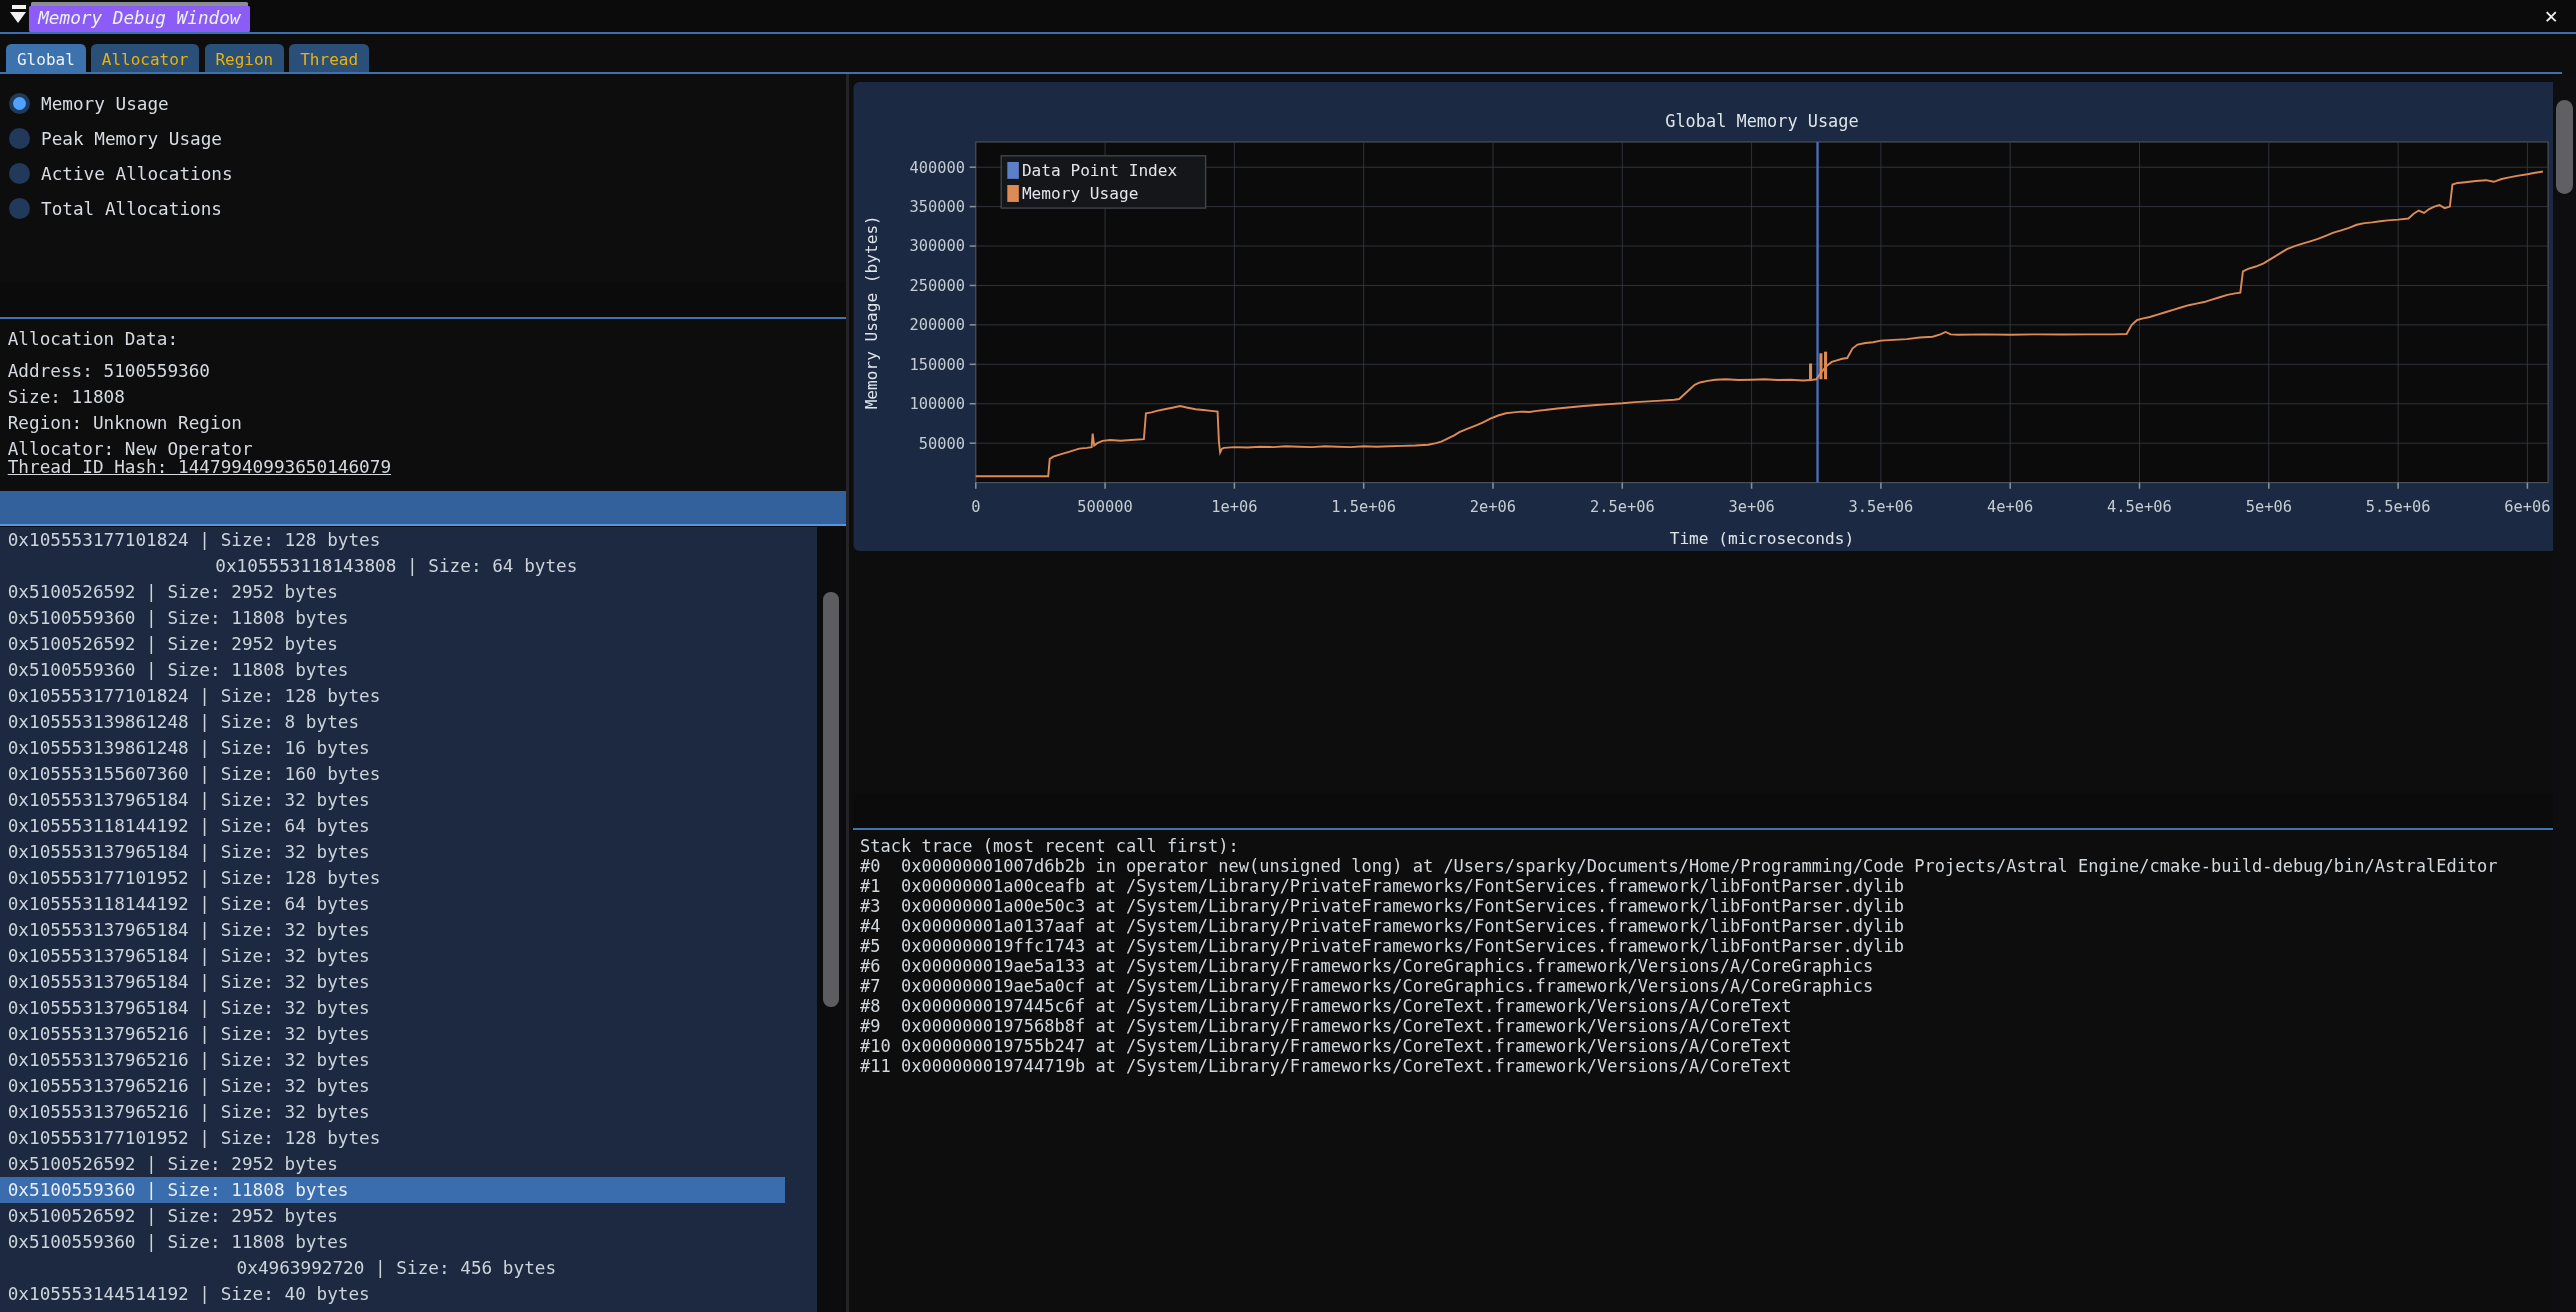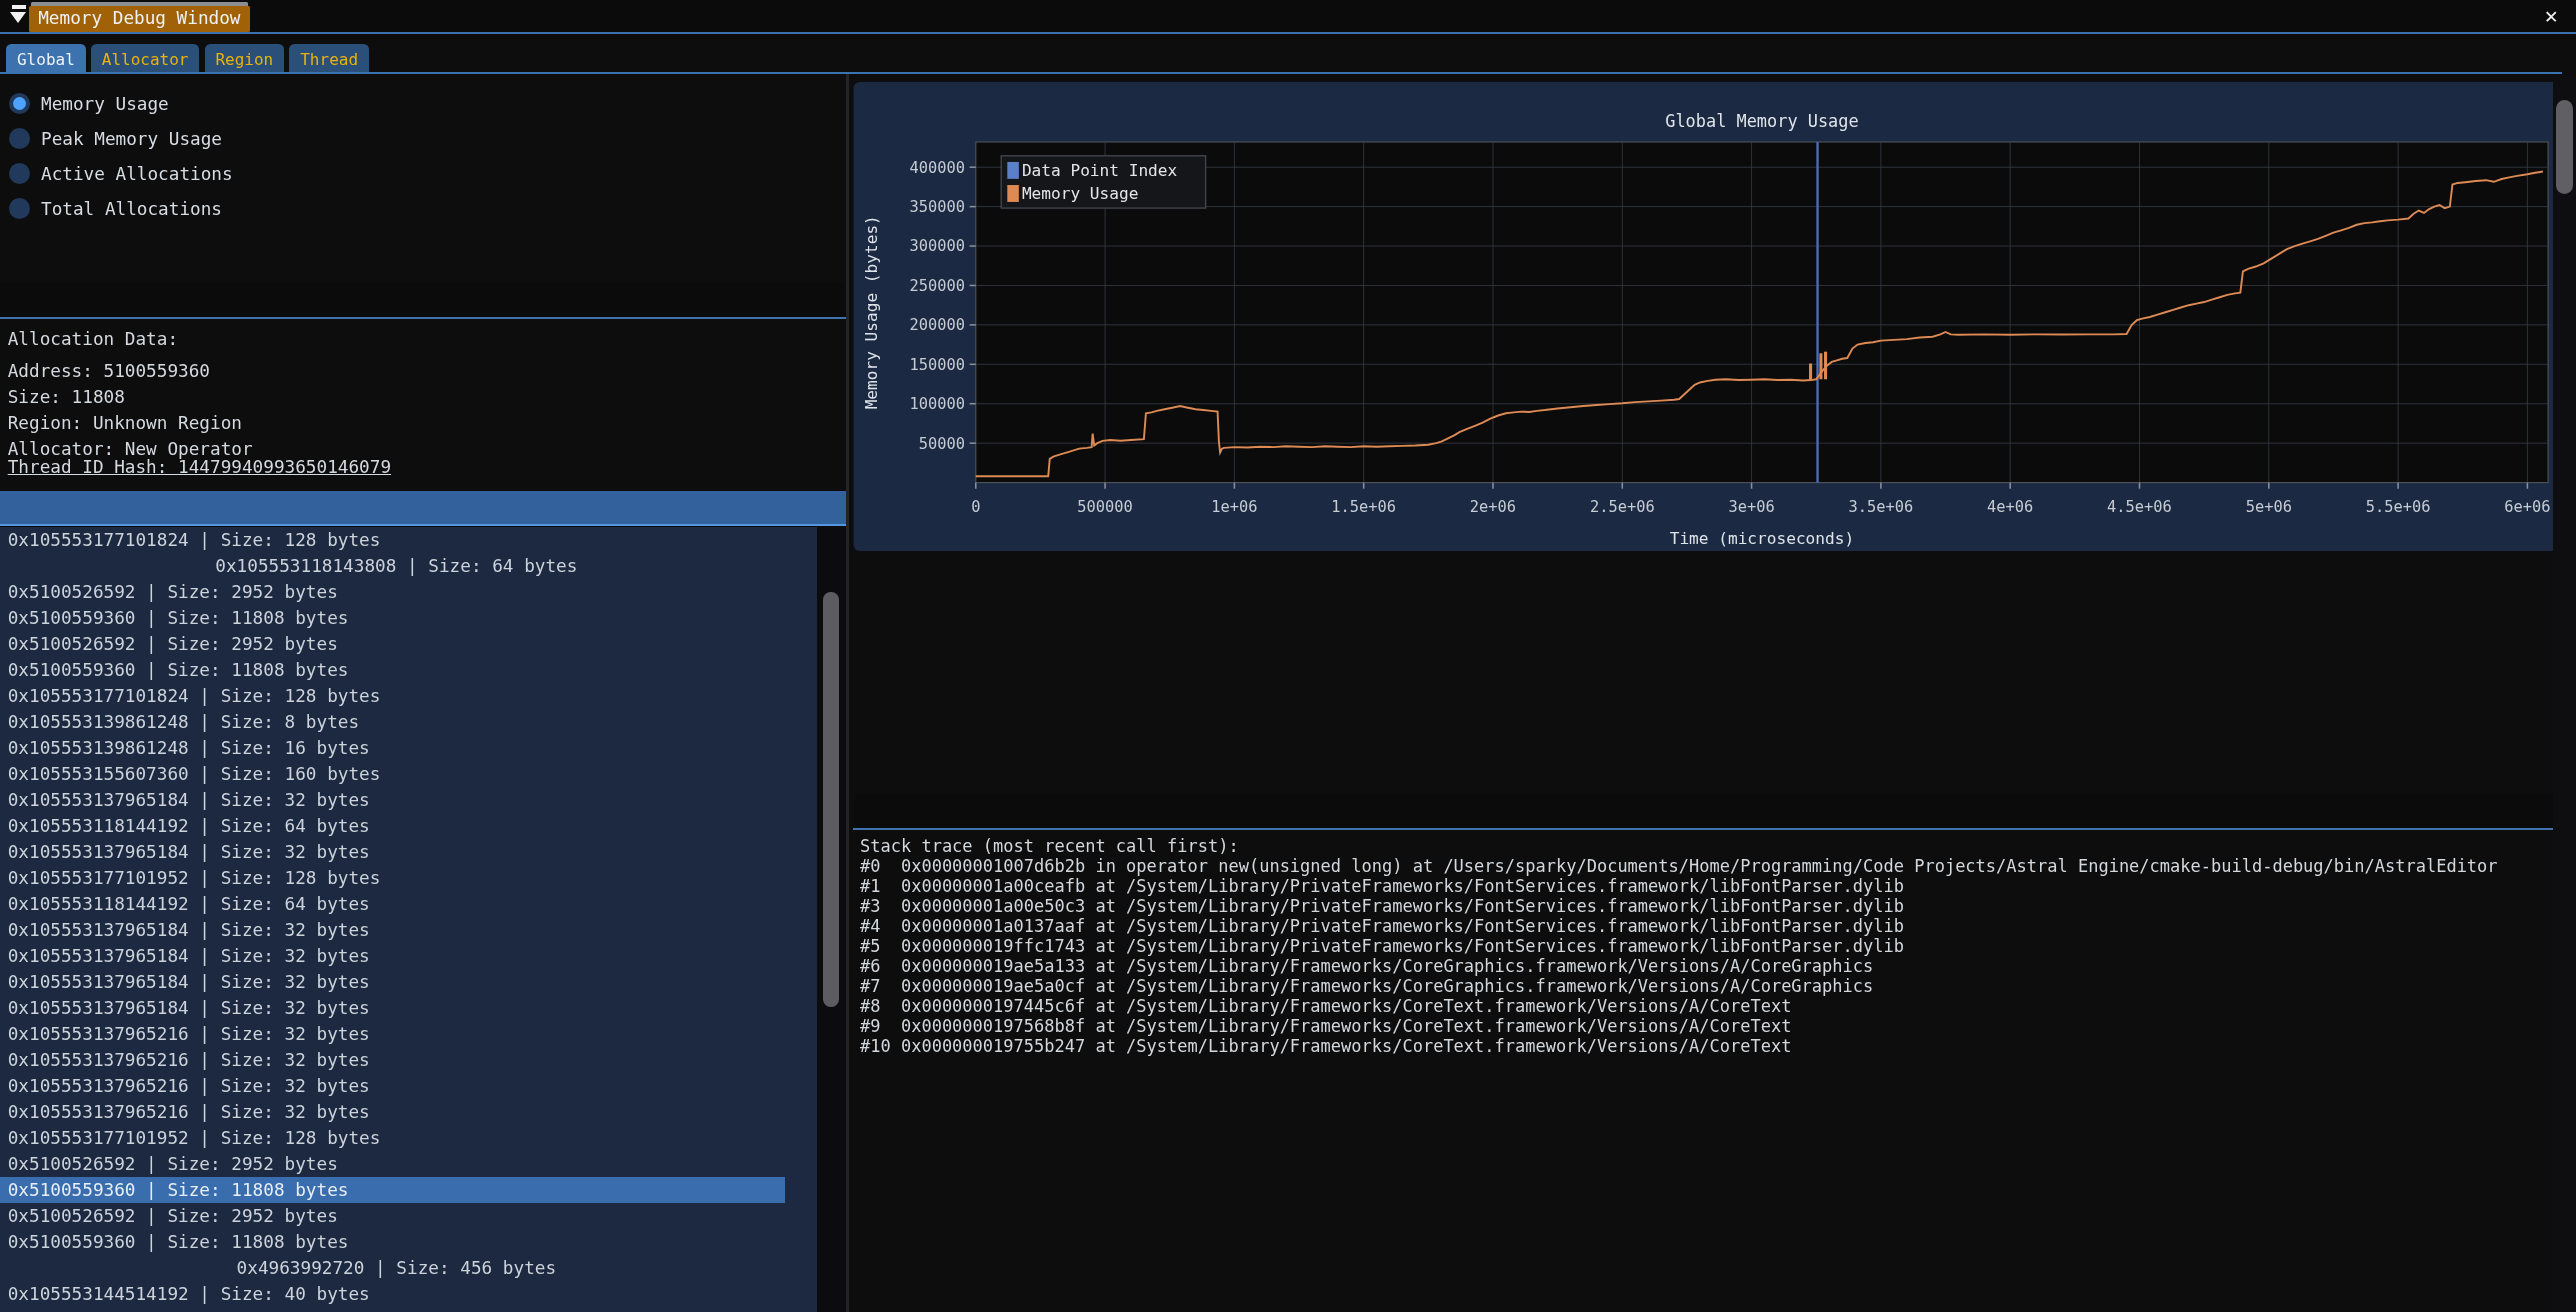--- a/index.html
+++ b/index.html
@@ -11,21 +11,21 @@
   
   #titlebar { position:absolute; left:0; top:0; width:2576px; height:32px; background:#0b0b0c; }
   #title-underline { position:absolute; left:0; top:32px; width:2576px; height:2.3px; background:#3c6fae; }
   .collapse-btn { position:absolute; width:28px; height:26px; cursor:pointer; }
   .cbar { position:absolute; left:7px; top:3.1px; width:14px; height:3.8px; background:#f2f2f2; }
   .ctri { position:absolute; left:5.4px; top:10px; width:0; height:0;
           border-left:8.5px solid transparent; border-right:8.5px solid transparent; border-top:11.5px solid #f2f2f2; }
   #title-collapse { left:4.6px; top:2.3px; }
   .hdr-box { position:absolute; padding:2.3px 9.2px 3.8px 9.2px; background:#2a567f; border-radius:1.5px; font-size:17.7px; color:#eef2f6; white-space:nowrap; }
   .hdr-strip { position:absolute; left:1.5px; top:-4.6px; right:1.5px; height:4.6px; background:#8a8d91; border-radius:1.5px 1.5px 0 0; }
-  #window-title-box { left:29px; top:6.2px; background:#a16207; }
+  #window-title-box { left:29px; top:6.2px; background:#8b5cf6;font-style:italic; }
   #close-btn { position:absolute; right:10.8px; top:1.5px; width:28px; height:28px; font-size:21.5px; color:#f0f0f0;
                display:flex; align-items:center; justify-content:center; cursor:pointer; }
   
   #tabbar { position:absolute; left:6.2px; top:44px; height:30px; display:flex; gap:5.4px; }
   .tab { height:30px; padding:0 10.8px; display:flex; align-items:center; font-size:16px;
          background:#2a4f79; color:#eab308; border-radius:5.4px 5.4px 0 0; cursor:pointer; }
   .tab.active { background:#3c72ad; color:#eef2f6; }
   #tab-underline { position:absolute; left:0; top:72px; width:2562px; height:2.3px; background:#3c72ad; }
   
   #metric-options { position:absolute; left:9.2px; top:86px; }
@@ -270,20 +270,21 @@
       <div class="st-line">#0  0x00000001007d6b2b in operator new(unsigned long) at /Users/sparky/Documents/Home/Programming/Code Projects/Astral Engine/cmake-build-debug/bin/AstralEditor</div>
       <div class="st-line">#1  0x00000001a00ceafb at /System/Library/PrivateFrameworks/FontServices.framework/libFontParser.dylib</div>
       <div class="st-line">#3  0x00000001a00e50c3 at /System/Library/PrivateFrameworks/FontServices.framework/libFontParser.dylib</div>
       <div class="st-line">#4  0x00000001a0137aaf at /System/Library/PrivateFrameworks/FontServices.framework/libFontParser.dylib</div>
       <div class="st-line">#5  0x000000019ffc1743 at /System/Library/PrivateFrameworks/FontServices.framework/libFontParser.dylib</div>
       <div class="st-line">#6  0x000000019ae5a133 at /System/Library/Frameworks/CoreGraphics.framework/Versions/A/CoreGraphics</div>
       <div class="st-line">#7  0x000000019ae5a0cf at /System/Library/Frameworks/CoreGraphics.framework/Versions/A/CoreGraphics</div>
       <div class="st-line">#8  0x0000000197445c6f at /System/Library/Frameworks/CoreText.framework/Versions/A/CoreText</div>
       <div class="st-line">#9  0x0000000197568b8f at /System/Library/Frameworks/CoreText.framework/Versions/A/CoreText</div>
       <div class="st-line">#10 0x000000019755b247 at /System/Library/Frameworks/CoreText.framework/Versions/A/CoreText</div>
+      <div class="st-line">#11 0x000000019744719b at /System/Library/Frameworks/CoreText.framework/Versions/A/CoreText</div>
     </div>
 
   <div id="main-scroll-track">
     <div id="main-scroll-thumb"></div>
   </div>
 
 </div>
 
 
 </body></html>

